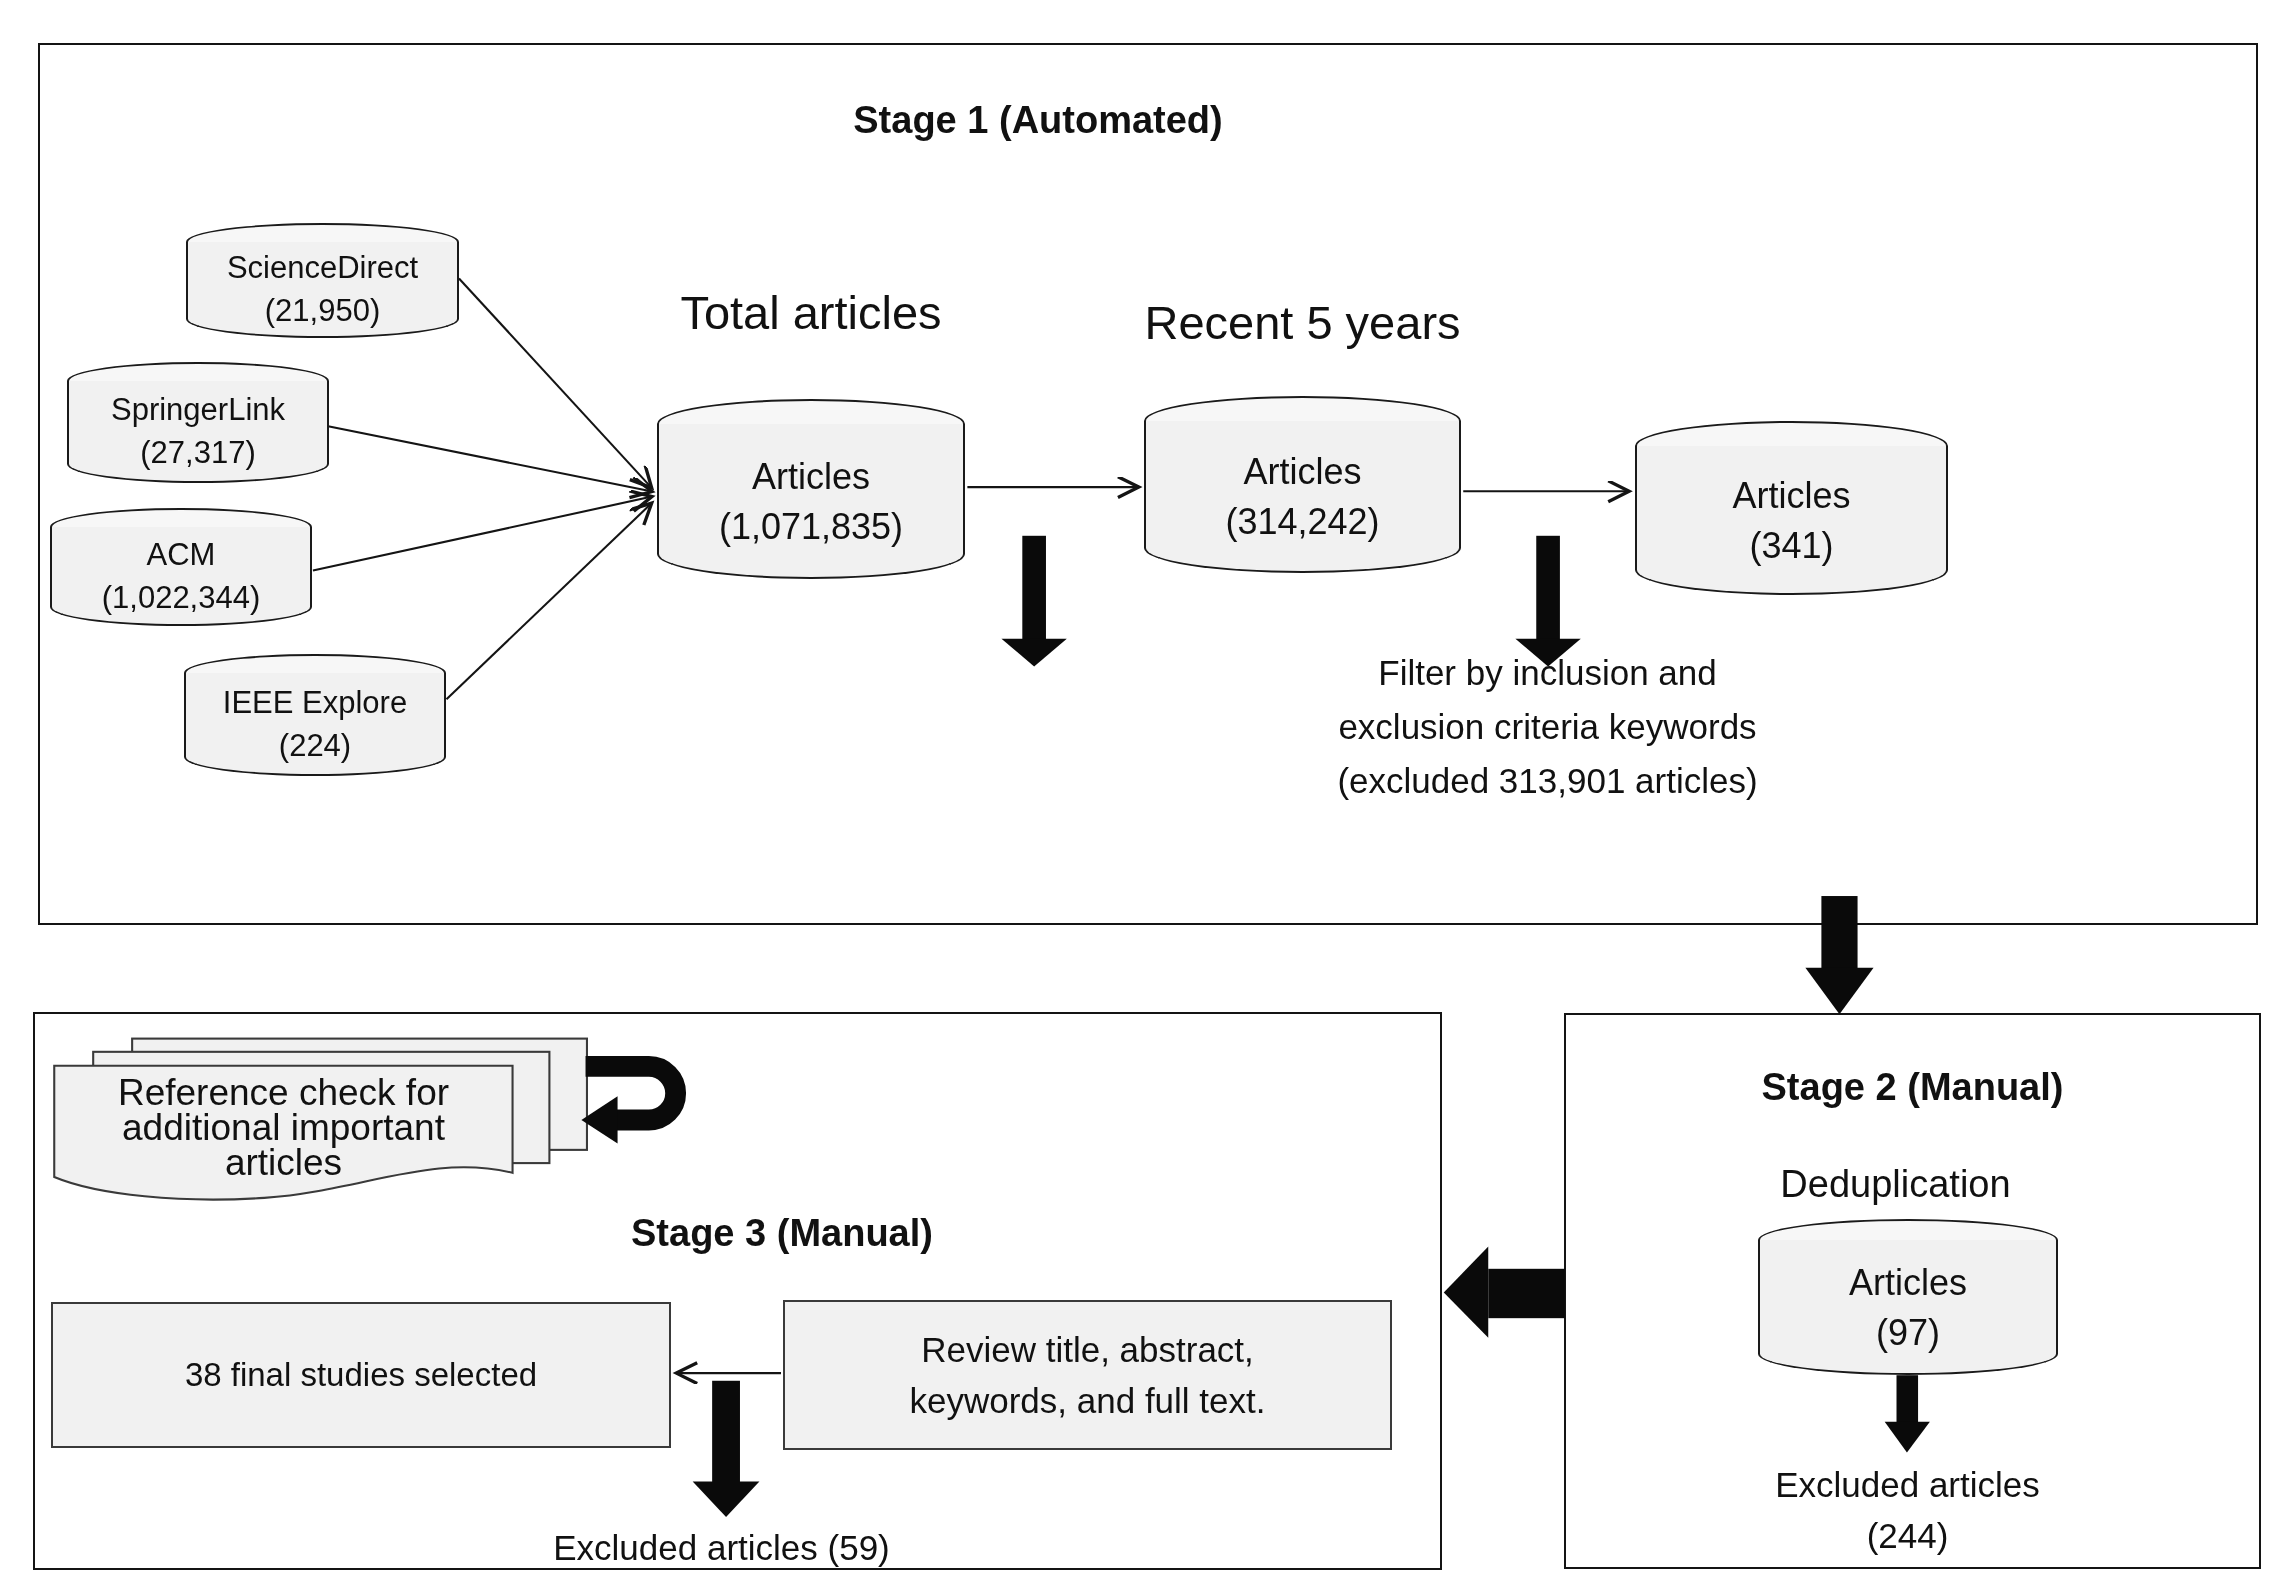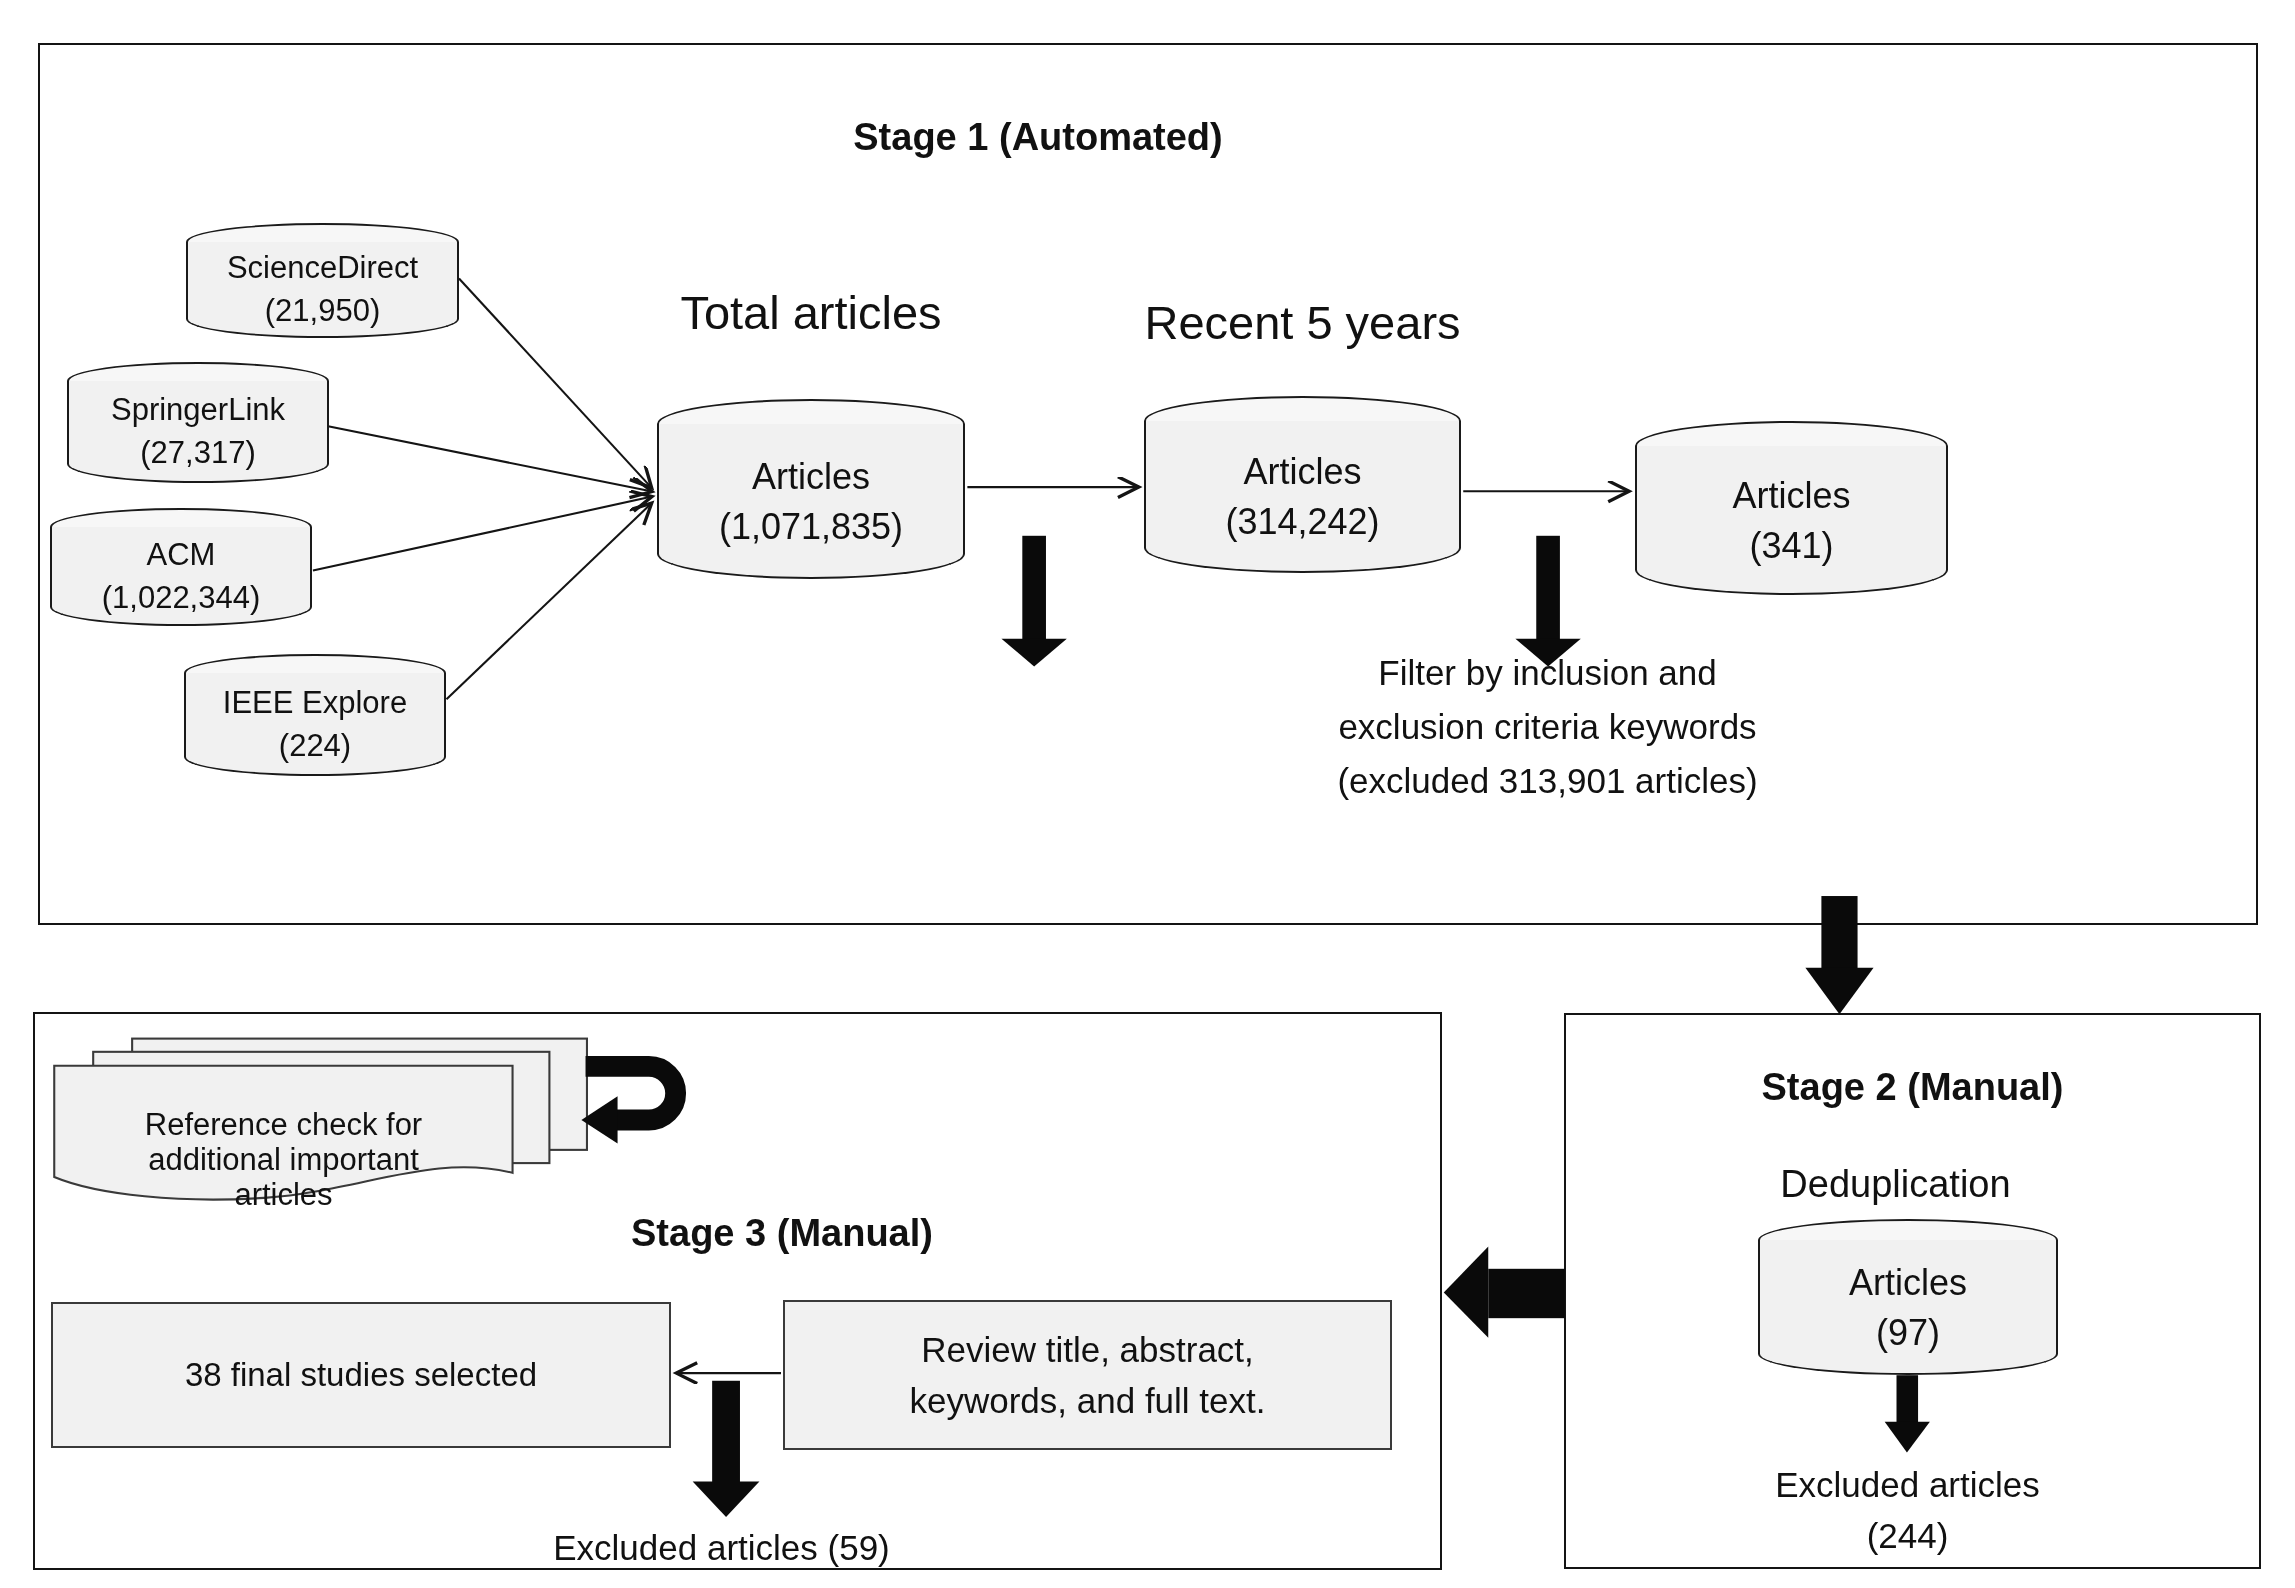--- a/index.html
+++ b/index.html
@@ -89,21 +89,21 @@
       <path d="M 78 1532 L 737 1532 L 737 1686 C 620 1658 520 1712 380 1722 C 262 1730 140 1718 78 1692 Z"></path>
     </g>
 
     <g>
       <path d="M 842 1533 H 933 A 38 38 0 0 1 933 1610 H 886" fill="none" stroke="#0a0a0a" stroke-width="30"></path>
       <polygon points="888,1576 888,1644 836,1610" fill="#0a0a0a" stroke="none"></polygon>
     </g>
   </svg>
 
   <div class="stagebox" style="left:38px; top:43px; width:2220px; height:882px;"></div>
-  <div class="stagetitle" style="left:38px; top:116px; width:2000px;">Stage 1 (Automated)</div>
+  <div class="stagetitle" style="left:38px; top:99px; width:2000px;">Stage 1 (Automated)</div>
 
   <div class="cyl" style="--ry:19px; left:186px; top:223px; width:273px; height:115px;">
     <div class="ctop"></div>
     <div class="cbody"></div>
     <div class="clabel" style="font-size:31px;"><span><span>ScienceDirect</span><br><span>(21,950)</span></span></div>
   </div>
   <div class="cyl" style="--ry:19px; left:67px; top:362px; width:262px; height:121px;">
     <div class="ctop"></div>
     <div class="cbody"></div>
     <div class="clabel" style="font-size:31px;"><span><span>SpringerLink</span><br><span>(27,317)</span></span></div>
@@ -155,21 +155,21 @@
     <div class="clabel" style="font-size:36px;">Articles
 (97)</div>
   </div>
 
   <div class="plaintext" style="left:1699px; top:1459px; width:417px; font-size:35px; line-height:51px;">Excluded articles
 (244)</div>
 
   <div class="stagebox" style="left:33px; top:1012px; width:1409px; height:558px;"></div>
   <div class="stagetitle" style="left:434px; top:1212px; width:696px;">Stage 3 (Manual)</div>
 
-  <div class="plaintext" style="left:61px; top:1075px; width:445px; font-size:31px; line-height:35px;margin-top:32px;">Reference check for
+  <div class="plaintext" style="left:61px; top:1075px; width:445px; font-size:37px; line-height:35px;">Reference check for
 additional important
 articles</div>
 
   <div class="rectnode" style="left:51px; top:1302px; width:620px; height:146px; font-size:33px;">38 final studies selected</div>
 
   <div class="rectnode" style="left:783px; top:1300px; width:609px; height:150px; font-size:35px; line-height:51px; white-space:pre-line;">Review title, abstract,
 keywords, and full text.</div>
 
   <div class="plaintext" style="left:513px; top:1528px; width:417px; font-size:35px;">Excluded articles (59)</div>
 

